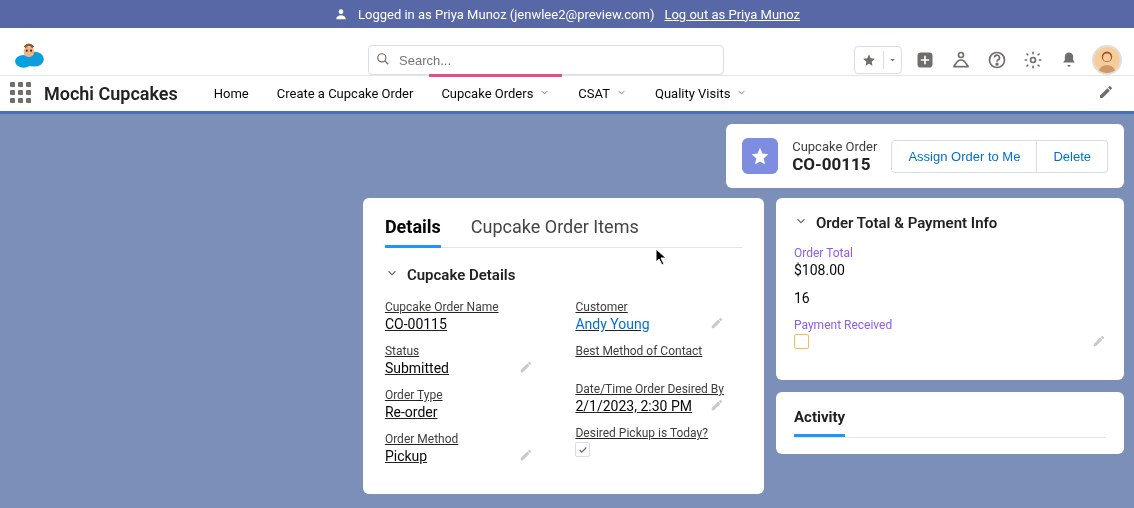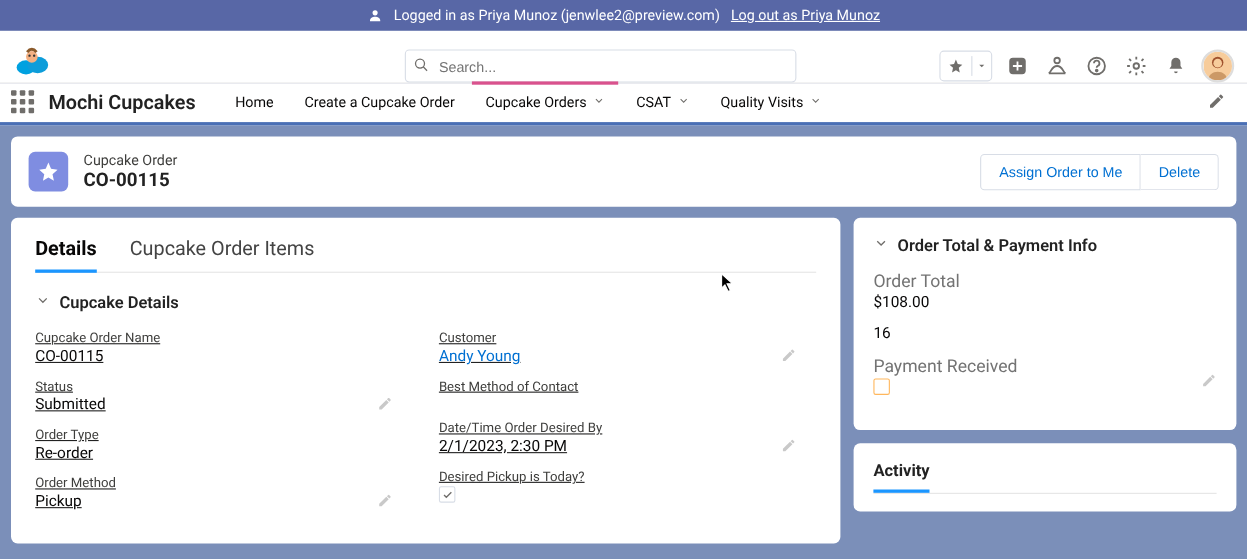--- a/index.html
+++ b/index.html
@@ -124,20 +124,21 @@
       height:3px;
       background:#d9528d;
     }
     .nav-caret { color:#706e6b; }
     .nav-right { margin-left:auto; padding-right:10px; color:#706e6b;}
     .content-area {
       padding: 10px 10px;
       display:flex;
       flex-direction:column;
       gap:10px;
+      align-items:flex-end;
     }
     .record-header {
       background:#fff;
       border-radius: 6px;
       padding: 14px 16px;
       display:flex;
       align-items:center;
       gap:14px;
     }
     .rec-icon {
@@ -237,21 +238,21 @@
     }
     .field-value.link { color:#0070d2; cursor:pointer; }
     .pencil {
       position:absolute;
       right:0;
       top:16px;
       color:#c9c9c9;
       cursor:pointer;
     }
     .side-field { margin-bottom:12px; position:relative;}
-    .side-label { font-size:16px; color:#737373; margin-bottom:2px;}
+    .side-label { font-size:12px; color:#8b5cf6; margin-bottom:2px;}
     .side-value { font-size:14px; color:#080707;}
     .checkbox {
       width:15px;height:15px;
       border:1px solid #d8dde6;
       border-radius:2px;
       display:inline-flex;
       align-items:center;justify-content:center;
       color:#706e6b;
       font-size:11px;
     }

